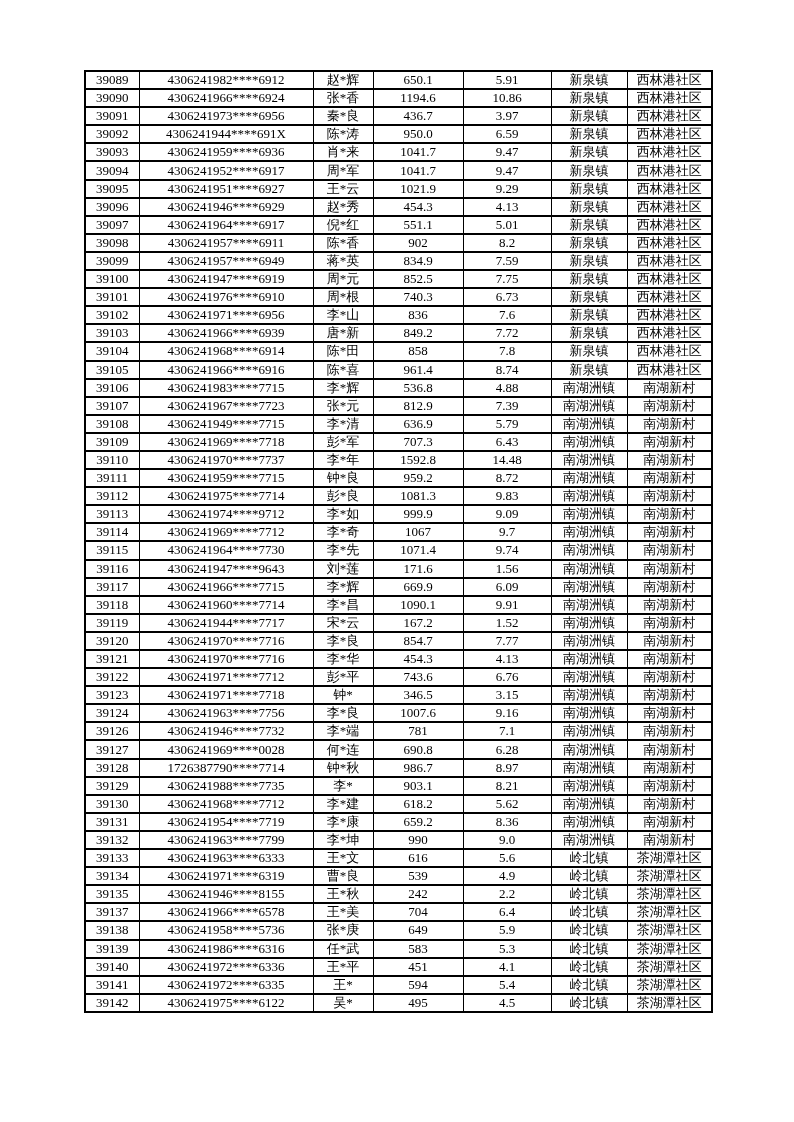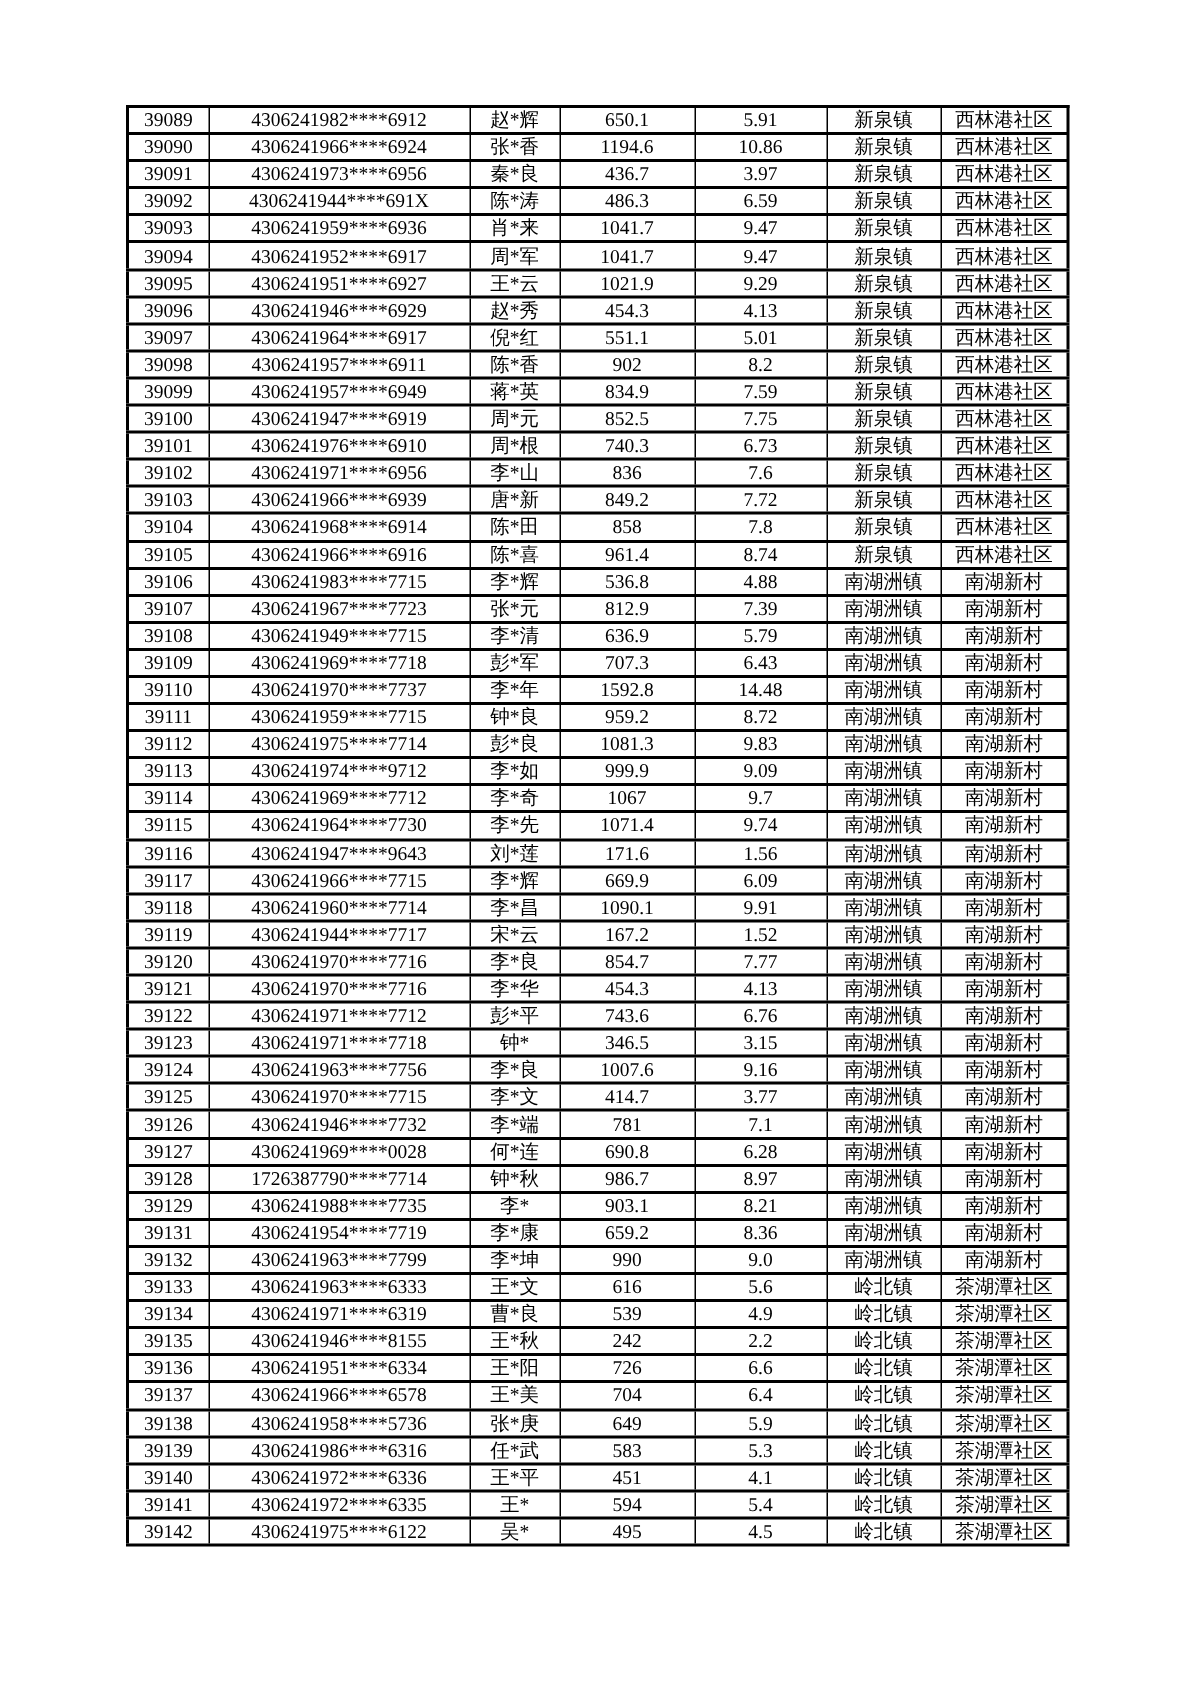--- a/index.html
+++ b/index.html
@@ -87,21 +87,21 @@
           <td>秦*良</td>
           <td>436.7</td>
           <td>3.97</td>
           <td>新泉镇</td>
           <td>西林港社区</td>
         </tr>
         <tr>
           <td>39092</td>
           <td>4306241944****691X</td>
           <td>陈*涛</td>
-          <td>486.3</td>
+          <td>950.0</td>
           <td>6.59</td>
           <td>新泉镇</td>
           <td>西林港社区</td>
         </tr>
         <tr>
           <td>39093</td>
           <td>4306241959****6936</td>
           <td>肖*来</td>
           <td>1041.7</td>
           <td>9.47</td>
@@ -381,29 +381,20 @@
         <tr>
           <td>39124</td>
           <td>4306241963****7756</td>
           <td>李*良</td>
           <td>1007.6</td>
           <td>9.16</td>
           <td>南湖洲镇</td>
           <td>南湖新村</td>
         </tr>
         <tr>
-          <td>39125</td>
-          <td>4306241970****7715</td>
-          <td>李*文</td>
-          <td>414.7</td>
-          <td>3.77</td>
-          <td>南湖洲镇</td>
-          <td>南湖新村</td>
-        </tr>
-        <tr>
           <td>39126</td>
           <td>4306241946****7732</td>
           <td>李*端</td>
           <td>781</td>
           <td>7.1</td>
           <td>南湖洲镇</td>
           <td>南湖新村</td>
         </tr>
         <tr>
           <td>39127</td>
@@ -426,20 +417,29 @@
         <tr>
           <td>39129</td>
           <td>4306241988****7735</td>
           <td>李*</td>
           <td>903.1</td>
           <td>8.21</td>
           <td>南湖洲镇</td>
           <td>南湖新村</td>
         </tr>
         <tr>
+          <td>39130</td>
+          <td>4306241968****7712</td>
+          <td>李*建</td>
+          <td>618.2</td>
+          <td>5.62</td>
+          <td>南湖洲镇</td>
+          <td>南湖新村</td>
+        </tr>
+        <tr>
           <td>39131</td>
           <td>4306241954****7719</td>
           <td>李*康</td>
           <td>659.2</td>
           <td>8.36</td>
           <td>南湖洲镇</td>
           <td>南湖新村</td>
         </tr>
         <tr>
           <td>39132</td>
@@ -471,29 +471,20 @@
         <tr>
           <td>39135</td>
           <td>4306241946****8155</td>
           <td>王*秋</td>
           <td>242</td>
           <td>2.2</td>
           <td>岭北镇</td>
           <td>茶湖潭社区</td>
         </tr>
         <tr>
-          <td>39136</td>
-          <td>4306241951****6334</td>
-          <td>王*阳</td>
-          <td>726</td>
-          <td>6.6</td>
-          <td>岭北镇</td>
-          <td>茶湖潭社区</td>
-        </tr>
-        <tr>
           <td>39137</td>
           <td>4306241966****6578</td>
           <td>王*美</td>
           <td>704</td>
           <td>6.4</td>
           <td>岭北镇</td>
           <td>茶湖潭社区</td>
         </tr>
         <tr>
           <td>39138</td>

